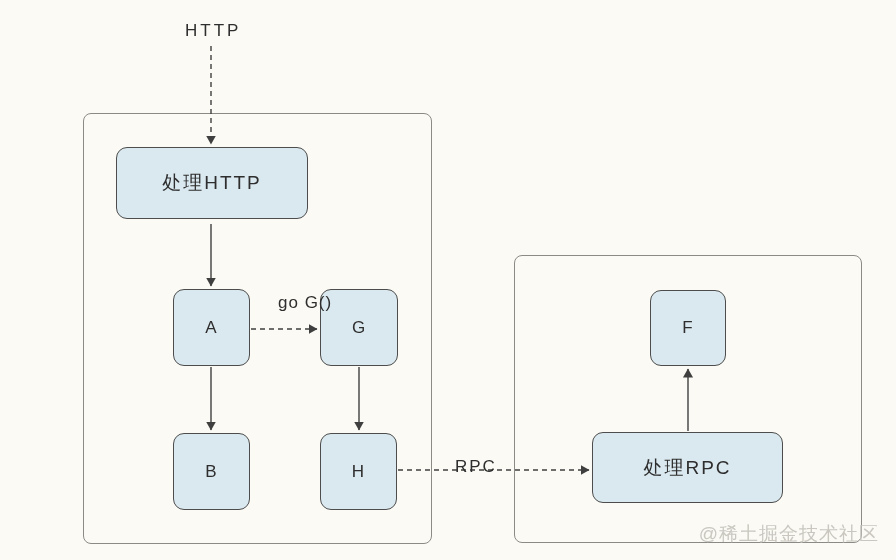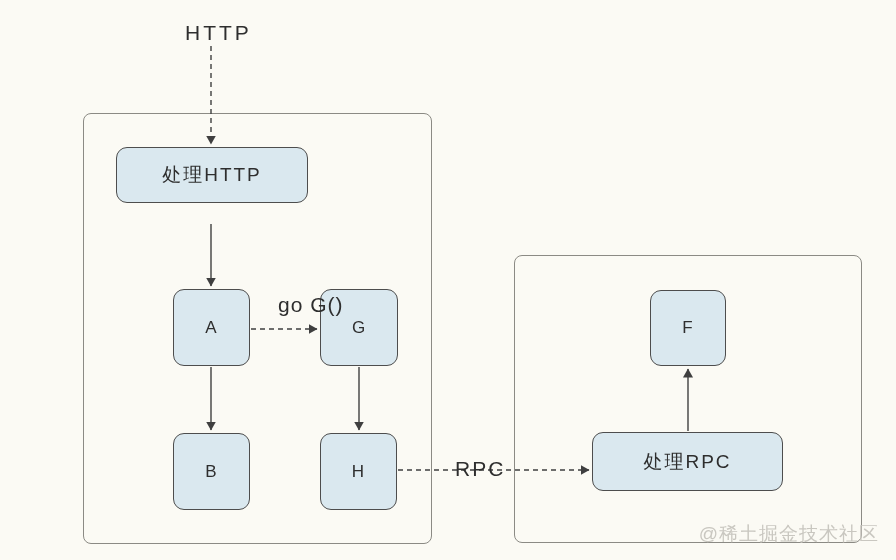--- a/index.html
+++ b/index.html
@@ -41,32 +41,32 @@
     display: flex;
     align-items: center;
     justify-content: center;
     color: #2e2e2e;
     font-size: 17px;
     letter-spacing: 1px;
     box-sizing: border-box;
   }
   .node-wide { font-size: 19px; letter-spacing: 2px; }
 
-  .node-handle-http { left: 116px; top: 147px; width: 192px; height: 56px; }
+  .node-handle-http { left: 116px; top: 147px; width: 192px; height: 72px; }
   .node-a { left: 173px; top: 289px; width: 77px; height: 77px; }
   .node-g { left: 320px; top: 289px; width: 78px; height: 77px; }
   .node-b { left: 173px; top: 433px; width: 77px; height: 77px; }
   .node-h { left: 320px; top: 433px; width: 77px; height: 77px; }
   .node-f { left: 650px; top: 290px; width: 76px; height: 76px; }
-  .node-handle-rpc { left: 592px; top: 432px; width: 191px; height: 59px; }
+  .node-handle-rpc { left: 592px; top: 432px; width: 191px; height: 71px; }
 
   .edge-label {
     position: absolute;
     color: #2e2e2e;
-    font-size: 21px;
+    font-size: 17px;
     white-space: nowrap;
   }
   .label-http { left: 185px; top: 21px;  letter-spacing: 3px; }
   .label-go-g { left: 254px; top: 293px; letter-spacing: 1px; margin-left: 24px; }
   .label-rpc  { left: 455px; top: 441px; letter-spacing: 2px; margin-top: 16px; }
 
   .watermark {
     position: absolute;
     right: 17px;
     top: 521px;

